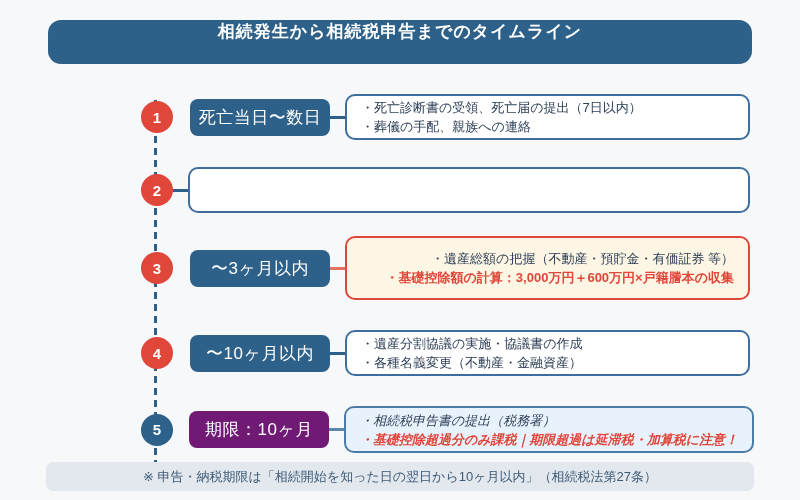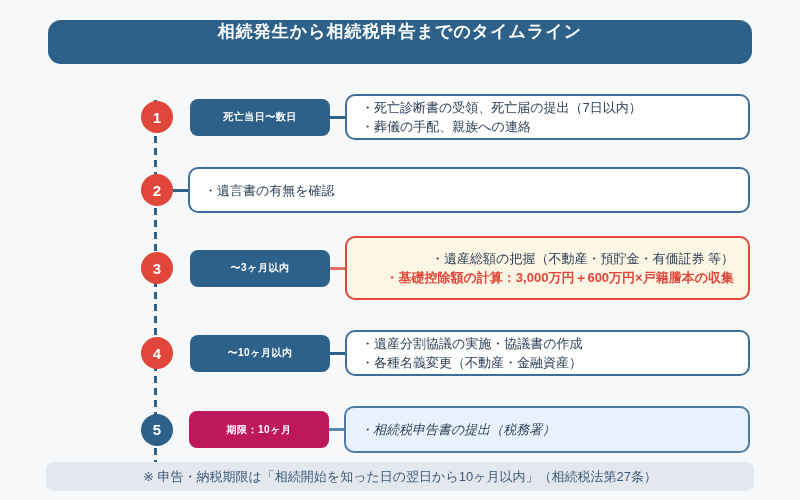--- a/index.html
+++ b/index.html
@@ -82,28 +82,28 @@
   .badge.blue { background: #2E6189; }
 
   .period {
     margin-left: 17px;
     width: 140px;
     height: 37px;
     flex: 0 0 140px;
     background: #2E6189;
     border-radius: 8px;
     color: #FFFFFF;
-    font-size: 10px;
-    font-weight: bold;
+    font-size: 17px;
+    font-weight: normal;
     display: flex;
     align-items: center;
     justify-content: center;
     letter-spacing: 0.5px;
   }
-  .period.red { background: #be185d; margin-left: 16px; }
+  .period.red { background: #701a75; margin-left: 16px; }
 
   .connector {
     width: 15px;
     height: 3px;
     background: #2E6189;
     flex: 0 0 15px;
   }
   .connector.red  { background: #E8705F; }
   .connector.gray { background: #5E86A8; }
 
@@ -177,21 +177,20 @@
     <div class="card">
       <div class="line">・死亡診断書の受領、死亡届の提出（7日以内）</div>
       <div class="line">・葬儀の手配、親族への連絡</div>
     </div>
   </div>
 
   <div class="row row-2">
     <div class="badge">2</div>
     <div class="connector"></div>
     <div class="card">
-      <div class="line">・遺言書の有無を確認</div>
     </div>
   </div>
 
   <div class="row row-3">
     <div class="badge">3</div>
     <div class="period">〜3ヶ月以内</div>
     <div class="connector red"></div>
     <div class="card warm">
       <div class="line">・遺産総額の把握（不動産・預貯金・有価証券 等）</div>
       <div class="line em">・基礎控除額の計算：3,000万円＋600万円×戸籍謄本の収集</div>
@@ -207,20 +206,21 @@
       <div class="line">・各種名義変更（不動産・金融資産）</div>
     </div>
   </div>
 
   <div class="row row-5">
     <div class="badge blue">5</div>
     <div class="period red">期限：10ヶ月</div>
     <div class="connector gray"></div>
     <div class="card cool">
       <div class="line">・相続税申告書の提出（税務署）</div>
+      <div class="line em">・基礎控除超過分のみ課税｜期限超過は延滞税・加算税に注意！</div>
     </div>
   </div>
 
   <div class="footer">
     <span class="note">※ 申告・納税期限は「相続開始を知った日の翌日から10ヶ月以内」（相続税法第27条）</span>
   </div>
 
 </div>
 
 </body></html>

